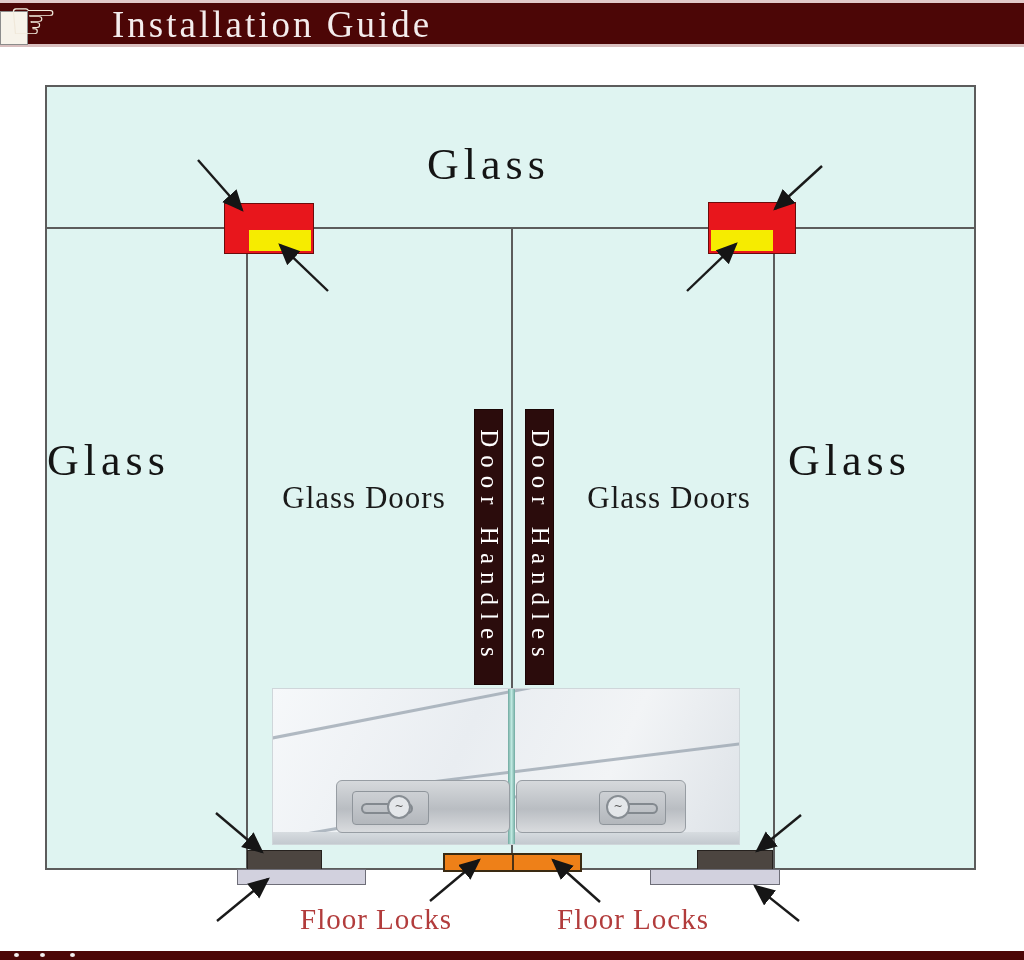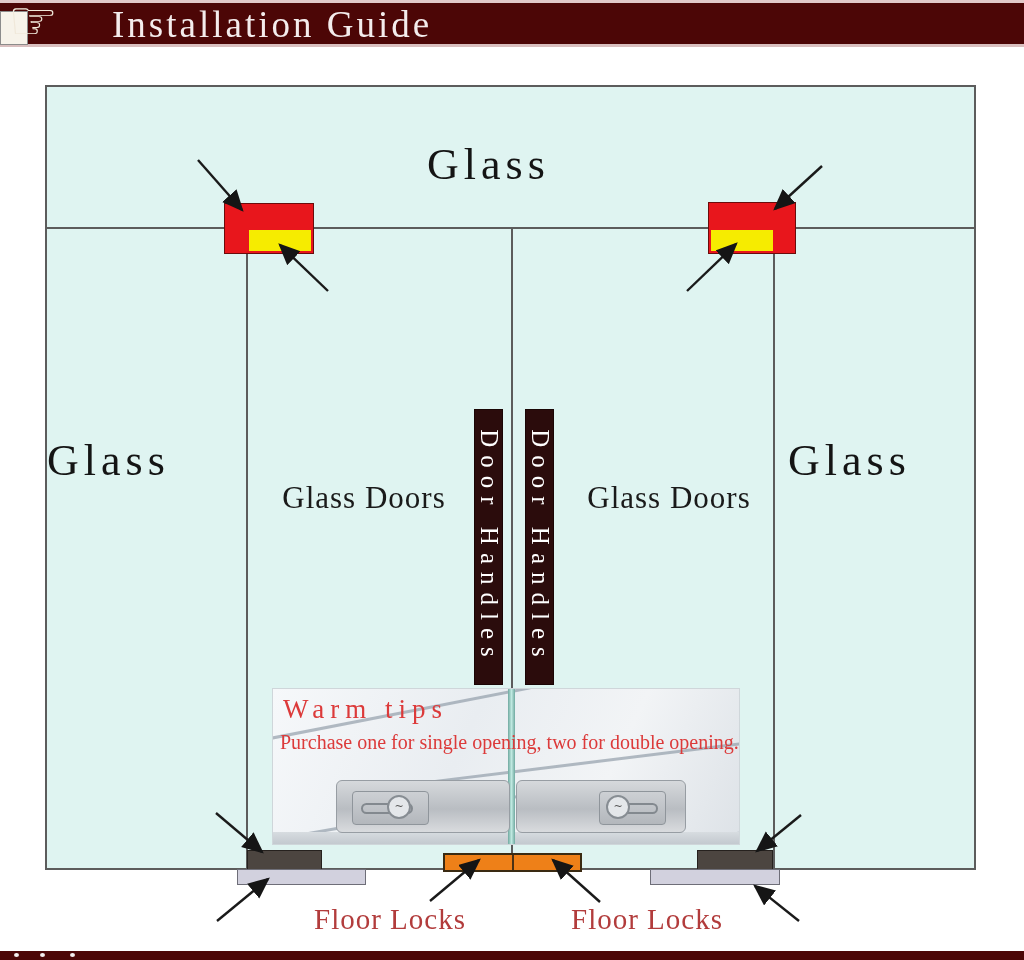--- a/index.html
+++ b/index.html
@@ -74,21 +74,21 @@
 
   
   .floor-dark{position:absolute;top:763px;height:21px;background:#4c4540;border:1px solid #26211e;box-sizing:border-box;}
   .floor-dark.fdl{left:200px;width:75px;} .floor-dark.fdr{left:650px;width:76px;}
   .floor-orange{position:absolute;left:396px;top:766px;width:139px;height:19px;background:#ee8018;
                 border:2px solid #3a2a12;box-sizing:border-box;}
   .orange-div{position:absolute;left:67px;top:0;bottom:0;width:2px;background:#4a3114;}
   .base-plate{position:absolute;top:869px;height:16px;background:#d2d1de;border:1px solid #6e6e78;box-sizing:border-box;}
   .base-plate.bpl{left:237px;width:129px;} .base-plate.bpr{left:650px;width:130px;}
 
-  .floor-label{position:absolute;top:903px;width:180px;text-align:center;color:#b23c3c;
+  .floor-label{position:absolute;top:903px;width:180px;color:#b23c3c;
                font-size:29px;letter-spacing:1px;white-space:nowrap;}
   .floor-label.fll{left:300px;} .floor-label.flr{left:557px;}
 
   
   .bottom-bar{position:absolute;left:0;top:951px;width:1024px;height:9px;background:#4c0606;}
   .dot{position:absolute;top:2px;width:5px;height:4px;border-radius:50%;background:#f4eeee;}
 
   .arrows{position:absolute;left:0;top:0;width:1024px;height:960px;pointer-events:none;}
 </style>
 </head>
@@ -140,22 +140,20 @@
           <div class="keycirc">~</div>
         </div>
       </div>
       <div class="plate pr">
         <div class="faceplate fr">
           <div class="keypill"></div>
           <div class="keycirc">~</div>
         </div>
       </div>
 
-      <div class="tips-title">Warm tips</div>
-      <div class="tips-line">Purchase one for single opening, two for double opening.</div>
     </div>
 
     <div class="floor-dark fdl"></div>
     <div class="floor-dark fdr"></div>
     <div class="floor-orange">
       <div class="orange-div"></div>
     </div>
   </div>
 
   <div class="base-plate bpl"></div>

